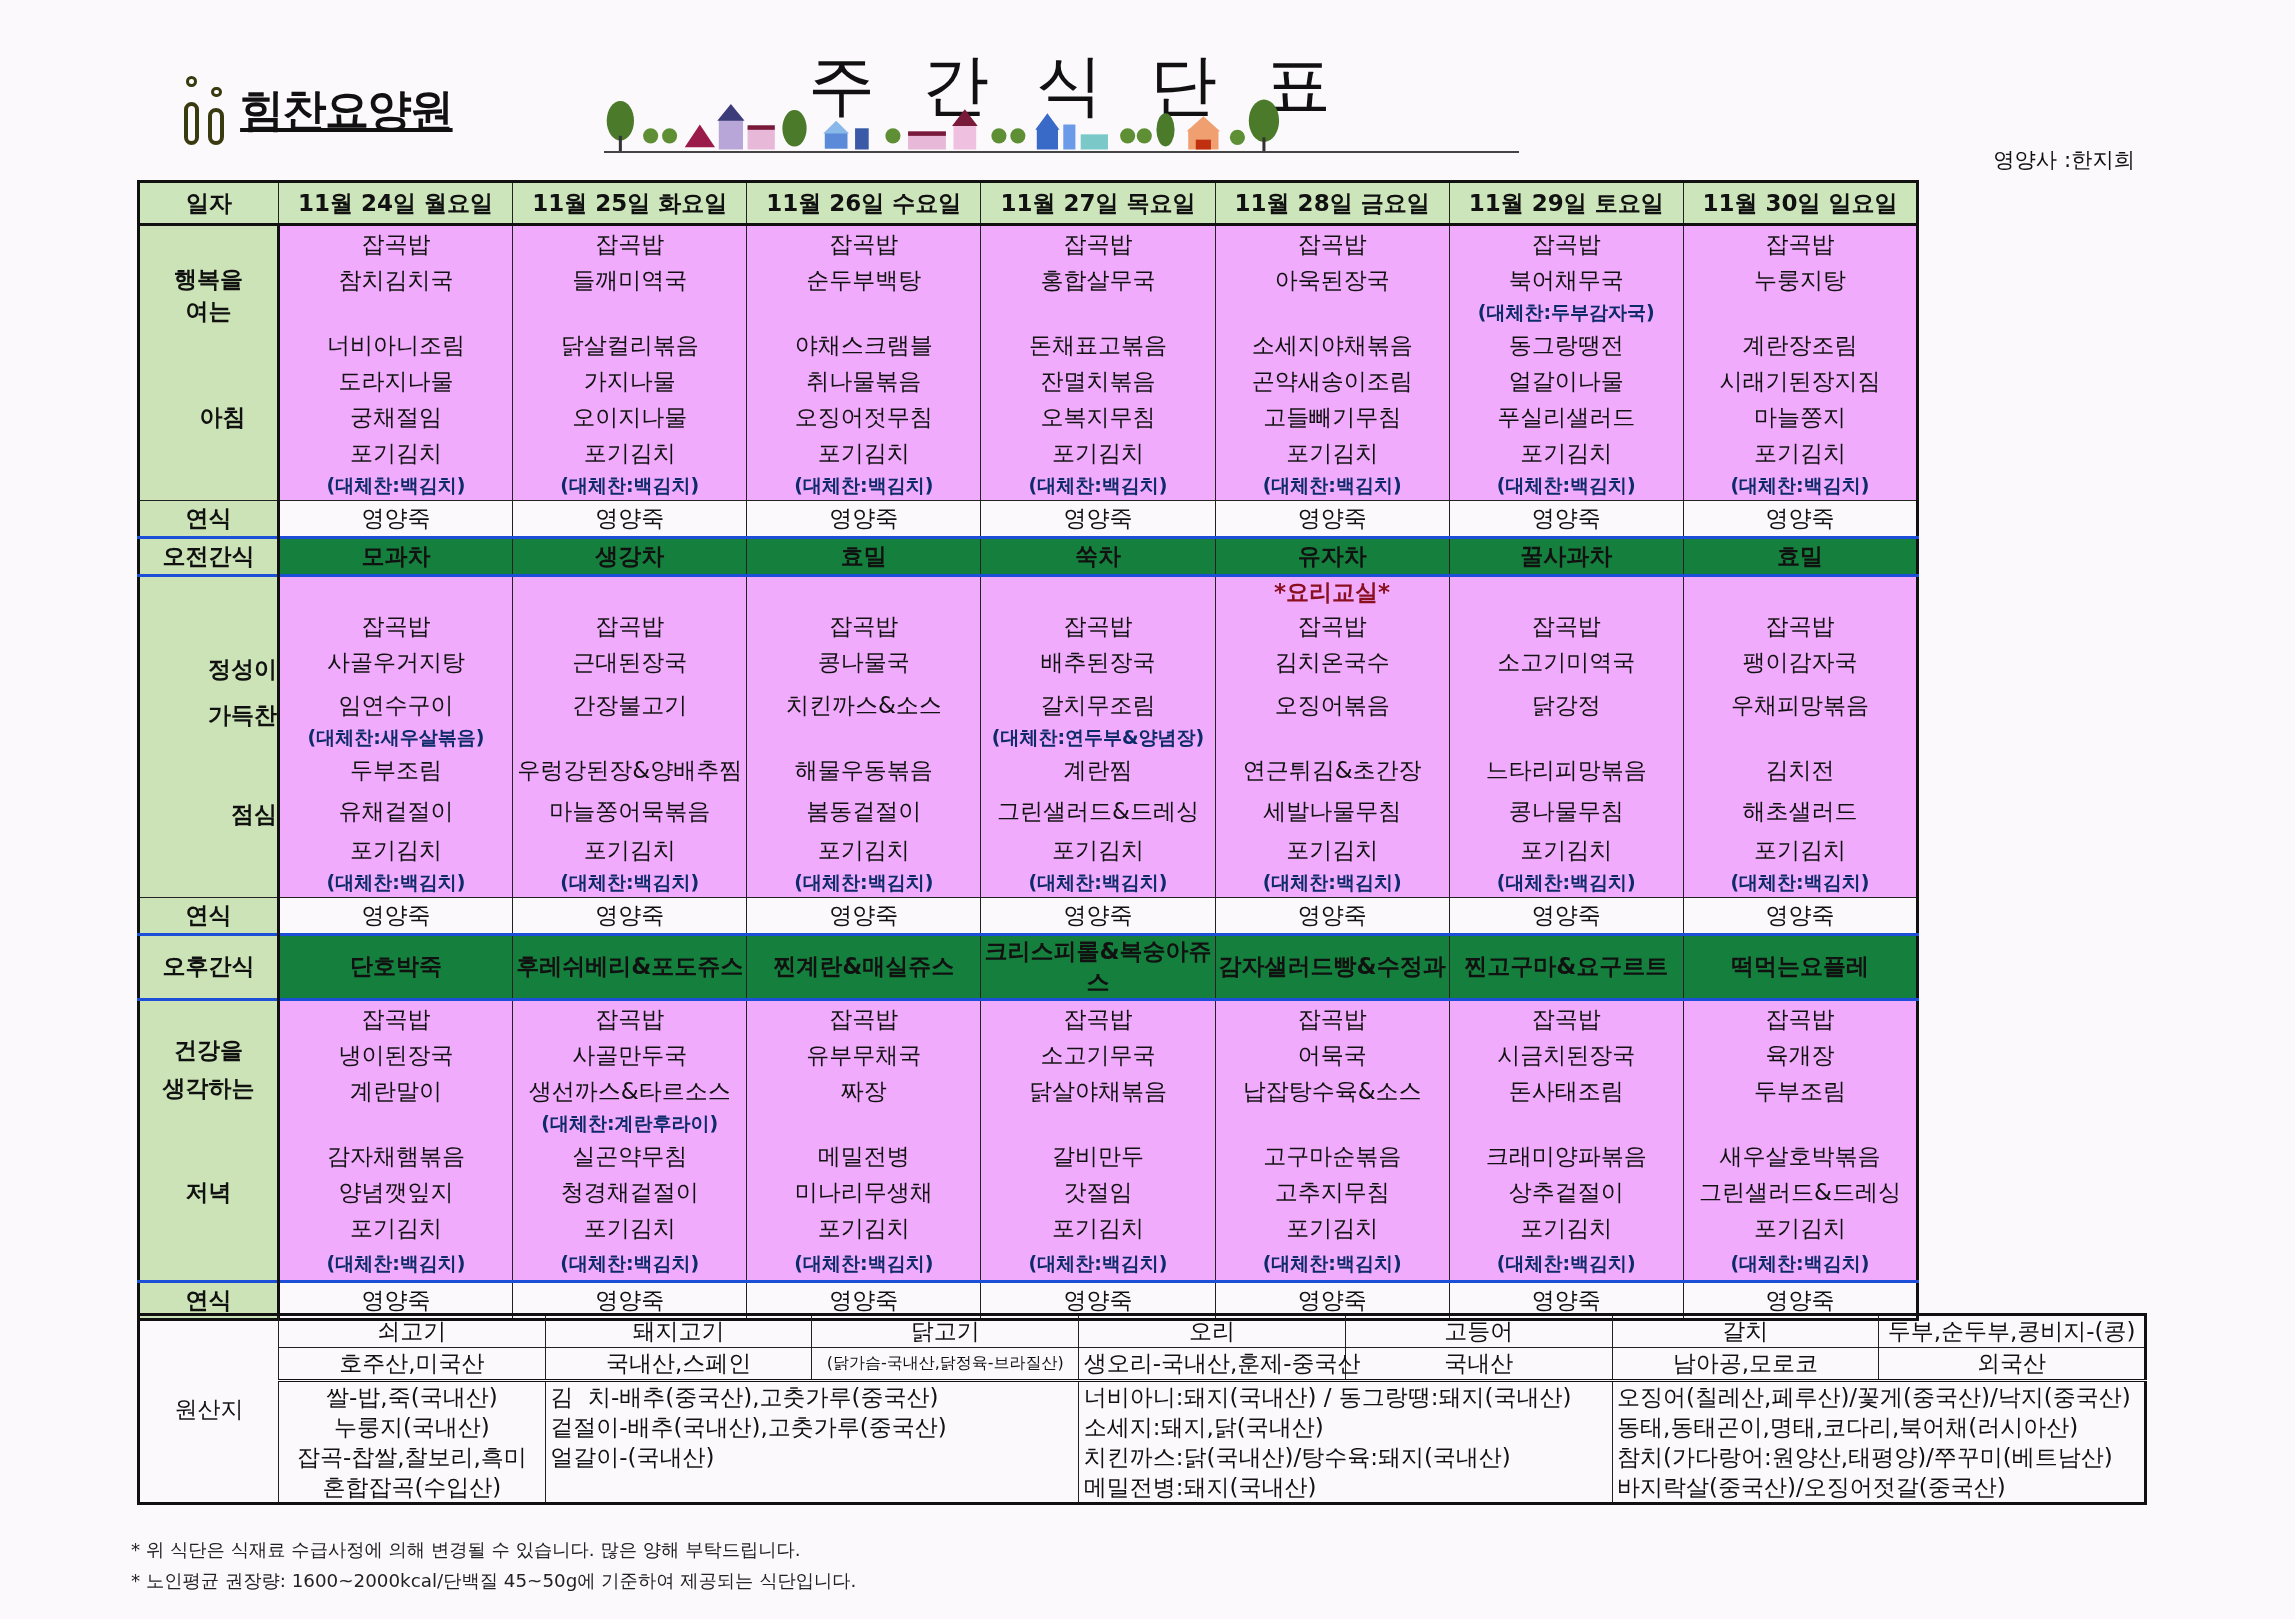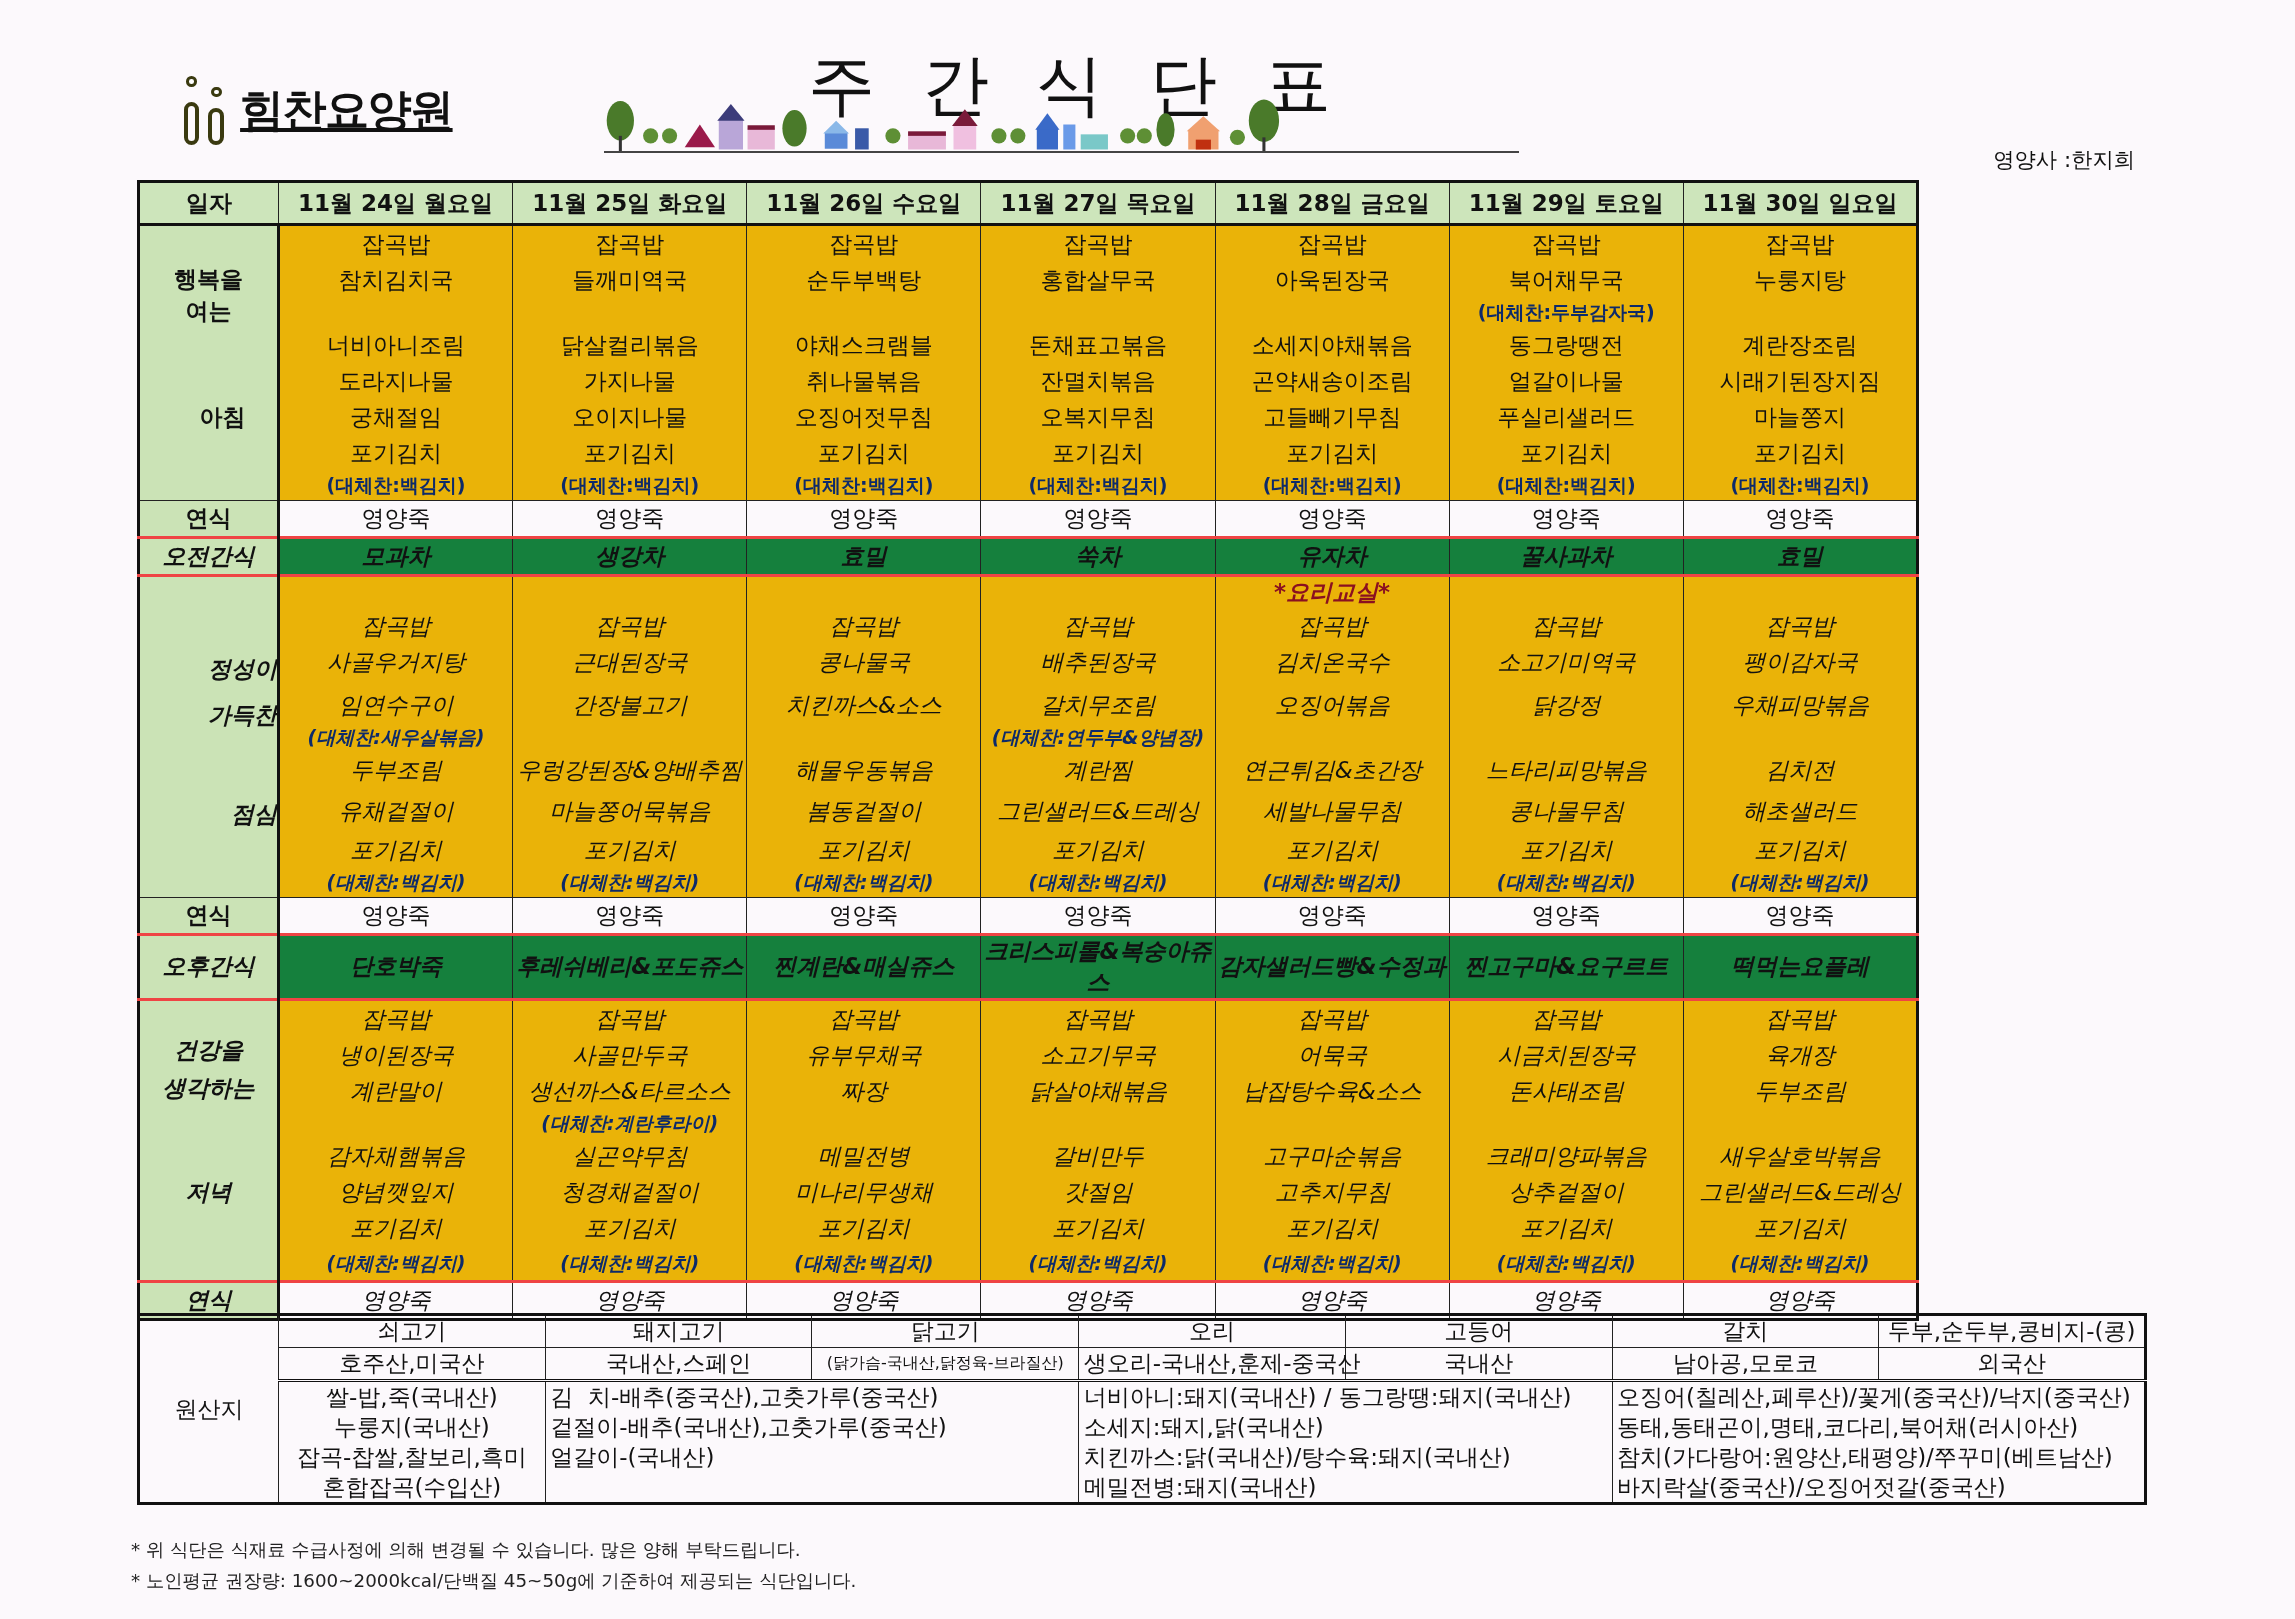--- a/index.html
+++ b/index.html
@@ -17,26 +17,26 @@
   .title { position:absolute; left:808px; top:40px; font-size:67px; letter-spacing:47px; color:#111; font-weight:normal; }
   .deco { position:absolute; left:602px; top:98px; width:915px; height:53px; }
   .deco-line { position:absolute; left:604px; top:151px; width:915px; height:2.3px; background:#444; }
   .dietitian { position:absolute; right:160px; top:145px; font-size:21.3px; }
 
   table { border-collapse:collapse; position:absolute; }
   .menu { left:137px; top:180px; width:1782px; table-layout:fixed; border:3.8px solid #111; }
   .menu td { border:1.5px solid #222; text-align:center; vertical-align:top; padding:0; }
   .menu .hd td { height:40px; background:#cde5bb; font-weight:bold; font-size:23px; vertical-align:middle; border-bottom:3px solid #111; }
   .menu .lbl { background:#cbe3b6; font-weight:bold; font-size:23px; vertical-align:middle; border-right:3px solid #111; }
-  .menu .meal td.cell { background:#eab308; }
+  .menu .meal td.cell { background:#f0abfc; }
   .item { font-size:23px; line-height:36px; height:36px; white-space:nowrap; }
   .sub { font-size:19px; line-height:29px; height:29px; color:#0d2a6a; font-weight:bold; white-space:nowrap; }
   .sm td { height:35px; vertical-align:middle; font-size:23px; }
   .snack td.cell { background:#15803d; font-weight:bold; }
-  .thick td { border-top:3px solid #ef4444;font-style:italic; }
+  .thick td { border-top:3px solid #1d4ed8; }
   .event { font-size:23px; line-height:30.5px; height:30.5px; color:#8a1020; font-weight:bold; }
   .lbl-stack div { line-height:32px; }
 
   .origin { left:137px; top:1313px; width:2010px; table-layout:fixed; border:3.8px solid #111; }
   .origin td { border:1.5px solid #222; font-size:23px; text-align:center; padding:0 4.6px; height:30.5px; white-space:nowrap; }
   .origin .olbl { font-size:23px; vertical-align:middle; }
   .origin .detail { text-align:left; vertical-align:top; line-height:30px; }
   .origin .detail.center { text-align:center; }
   .origin .small { font-size:16px; }
   .origin .sep td { border-top:3px double #111; }

